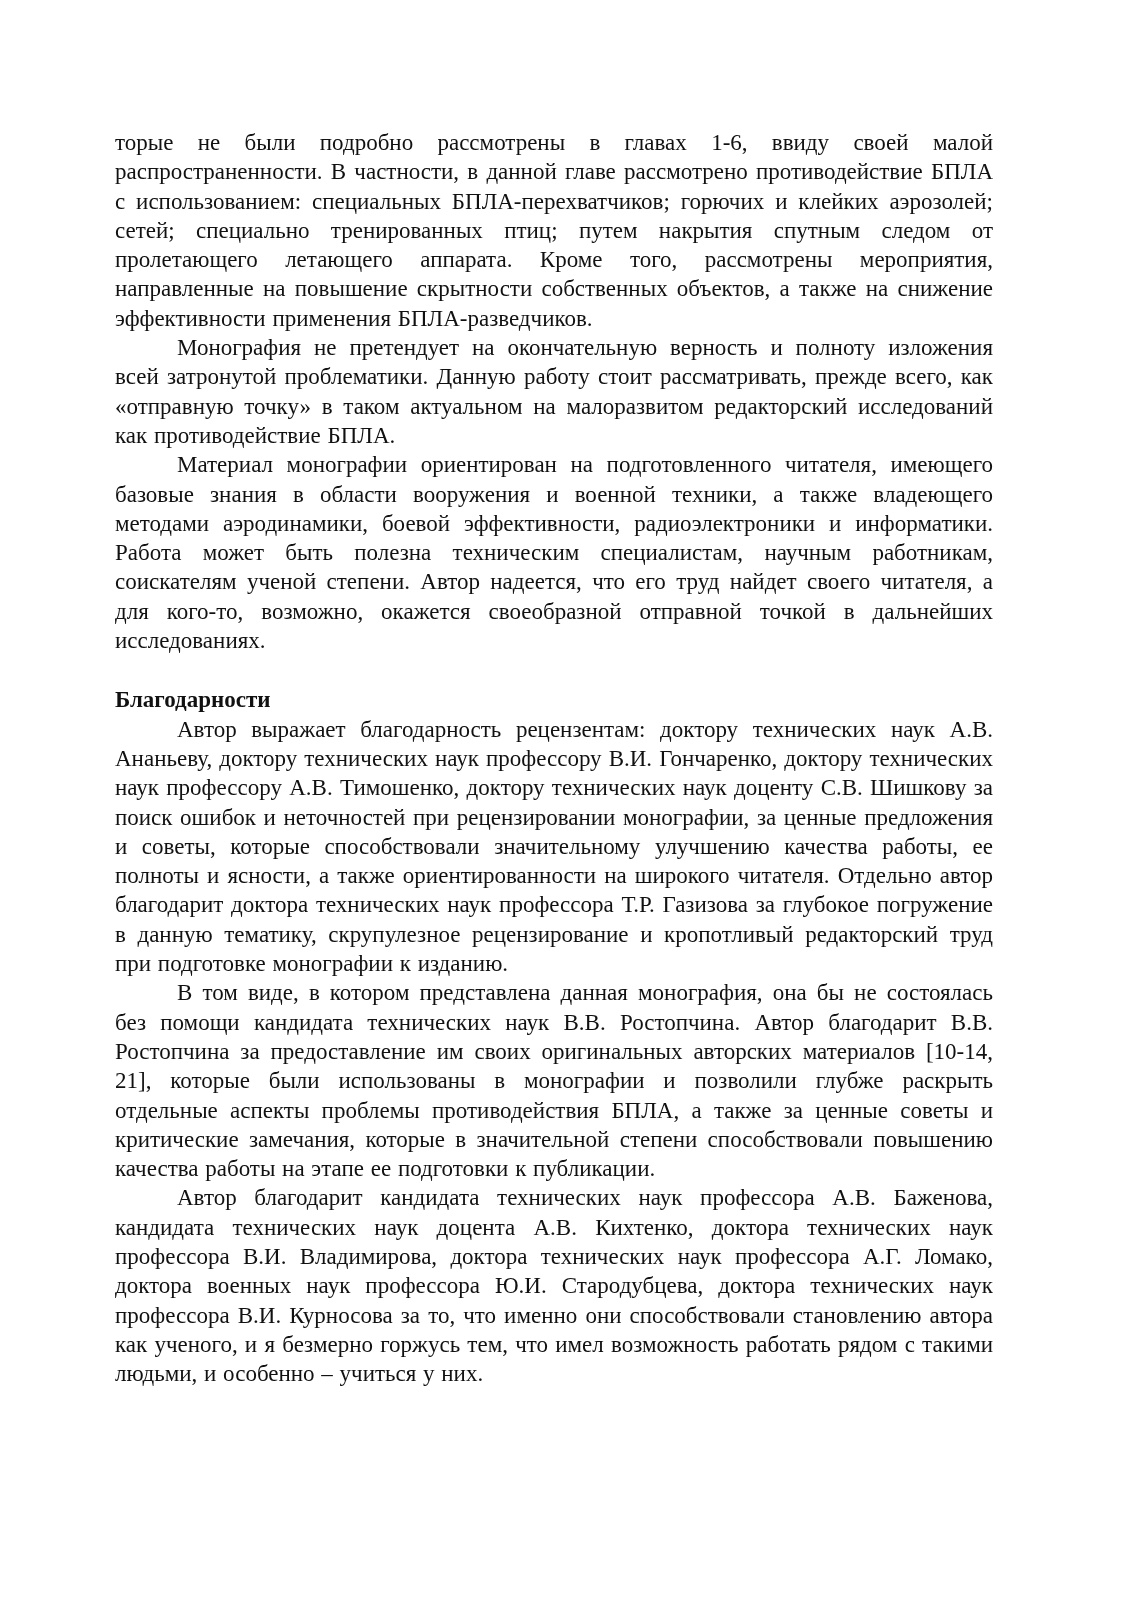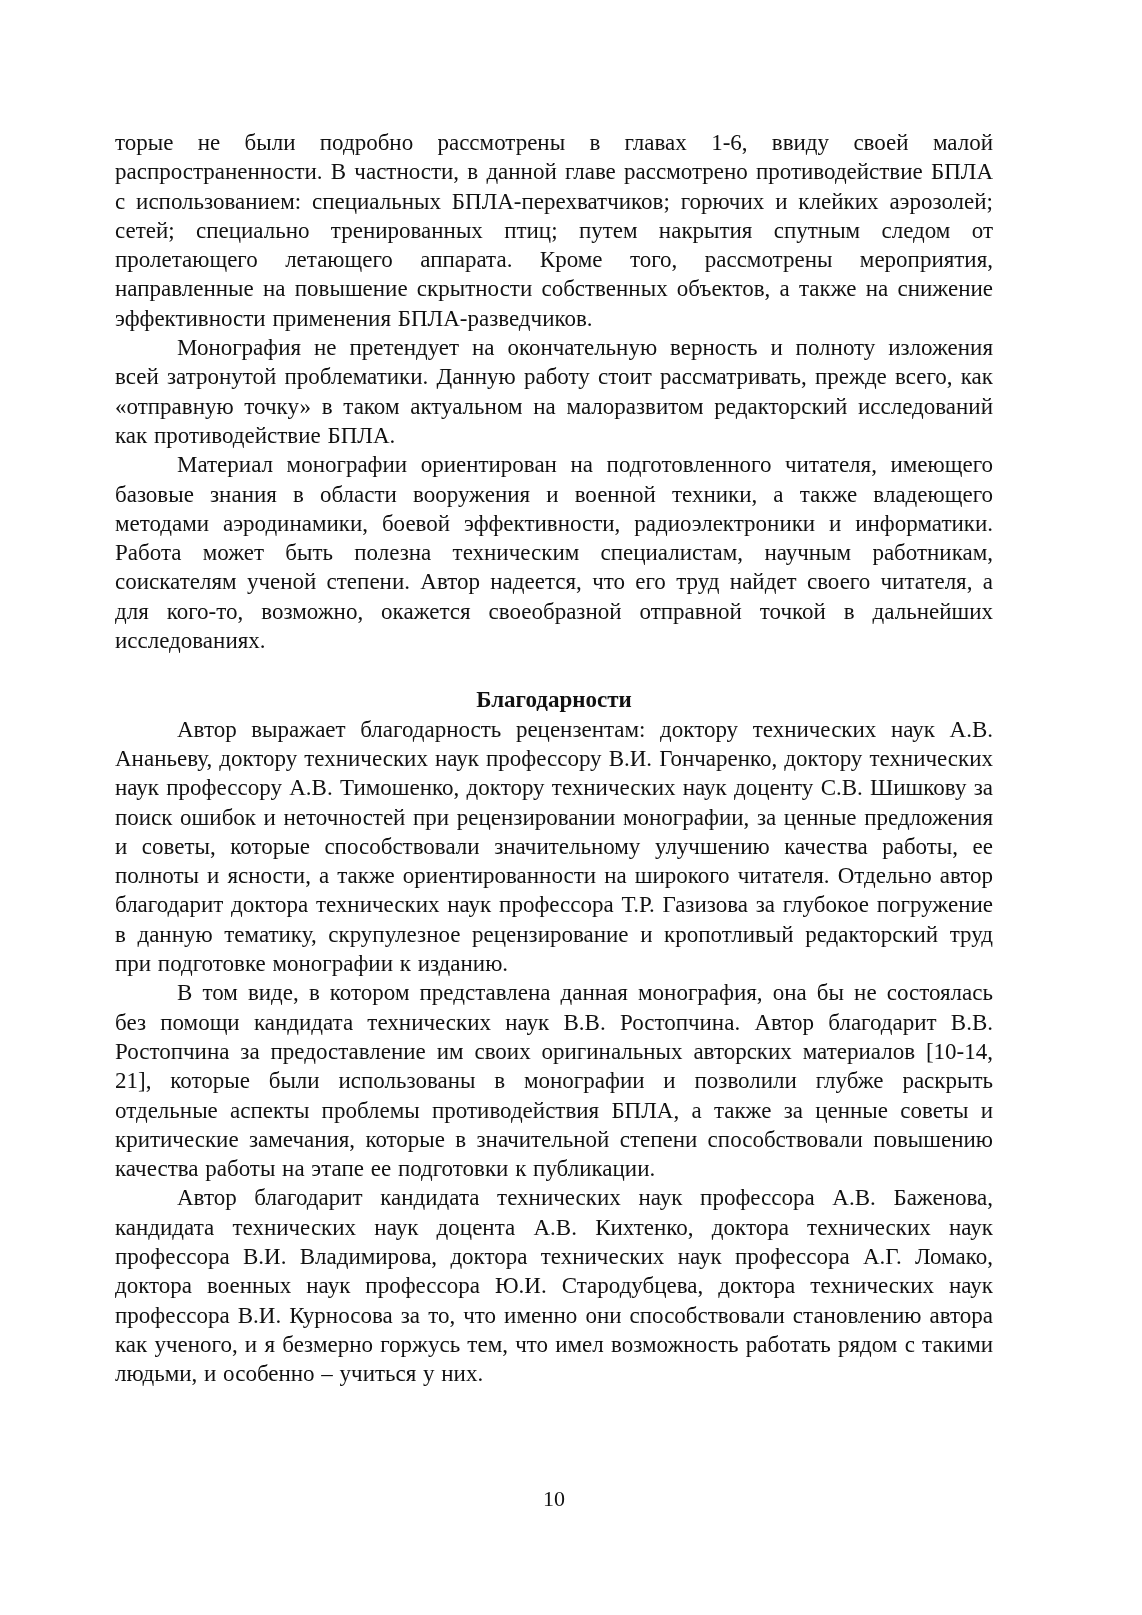--- a/index.html
+++ b/index.html
@@ -22,21 +22,21 @@
       font-size: 23px;
       line-height: 29.3px;
       text-align: justify;
       word-spacing: 1px;
     }
     .para { text-indent: 62px; }
     .para.no-indent { text-indent: 0; }
     .heading {
       font-size: 23px;
       font-weight: bold;
-      text-align: center;
+      text-align: left;
       text-indent: 0;
       margin-top: 30px;
     }
     .page-footer {
       position: absolute;
       left: 115px;
       top: 1486px;
       width: 878px;
       text-align: center;
       font-size: 22px;
@@ -52,16 +52,13 @@
     <p class="para">Монография не претендует на окончательную верность и полноту изложения всей затронутой проблематики. Данную работу стоит рассматривать, прежде всего, как «отправную точку» в таком актуальном на малоразвитом редакторский исследований как противодействие БПЛА.</p>
     <p class="para">Материал монографии ориентирован на подготовленного читателя, имеющего базовые знания в области вооружения и военной техники, а также владеющего методами аэродинамики, боевой эффективности, радиоэлектроники и информатики. Работа может быть полезна техническим специалистам, научным работникам, соискателям ученой степени. Автор надеется, что его труд найдет своего читателя, а для кого-то, возможно, окажется своеобразной отправной точкой в дальнейших исследованиях.</p>
 
     <h2 class="heading">Благодарности</h2>
 
     <p class="para">Автор выражает благодарность рецензентам: доктору технических наук А.В. Ананьеву, доктору технических наук профессору В.И. Гончаренко, доктору технических наук профессору А.В. Тимошенко, доктору технических наук доценту С.В. Шишкову за поиск ошибок и неточностей при рецензировании монографии, за ценные предложения и советы, которые способствовали значительному улучшению качества работы, ее полноты и ясности, а также ориентированности на широкого читателя. Отдельно автор благодарит доктора технических наук профессора Т.Р. Газизова за глубокое погружение в данную тематику, скрупулезное рецензирование и кропотливый редакторский труд при подготовке монографии к изданию.</p>
     <p class="para">В том виде, в котором представлена данная монография, она бы не состоялась без помощи кандидата технических наук В.В. Ростопчина. Автор благодарит В.В. Ростопчина за предоставление им своих оригинальных авторских материалов [10-14, 21], которые были использованы в монографии и позволили глубже раскрыть отдельные аспекты проблемы противодействия БПЛА, а также за ценные советы и критические замечания, которые в значительной степени способствовали повышению качества работы на этапе ее подготовки к публикации.</p>
     <p class="para">Автор благодарит кандидата технических наук профессора А.В. Баженова, кандидата технических наук доцента А.В. Кихтенко, доктора технических наук профессора В.И. Владимирова, доктора технических наук профессора А.Г. Ломако, доктора военных наук профессора Ю.И. Стародубцева, доктора технических наук профессора В.И. Курносова за то, что именно они способствовали становлению автора как ученого, и я безмерно горжусь тем, что имел возможность работать рядом с такими людьми, и особенно – учиться у них.</p>
   </main>
 
-  <footer class="page-footer">
-    <span>10</span>
-  </footer>
 </div>
 
 </body></html>

